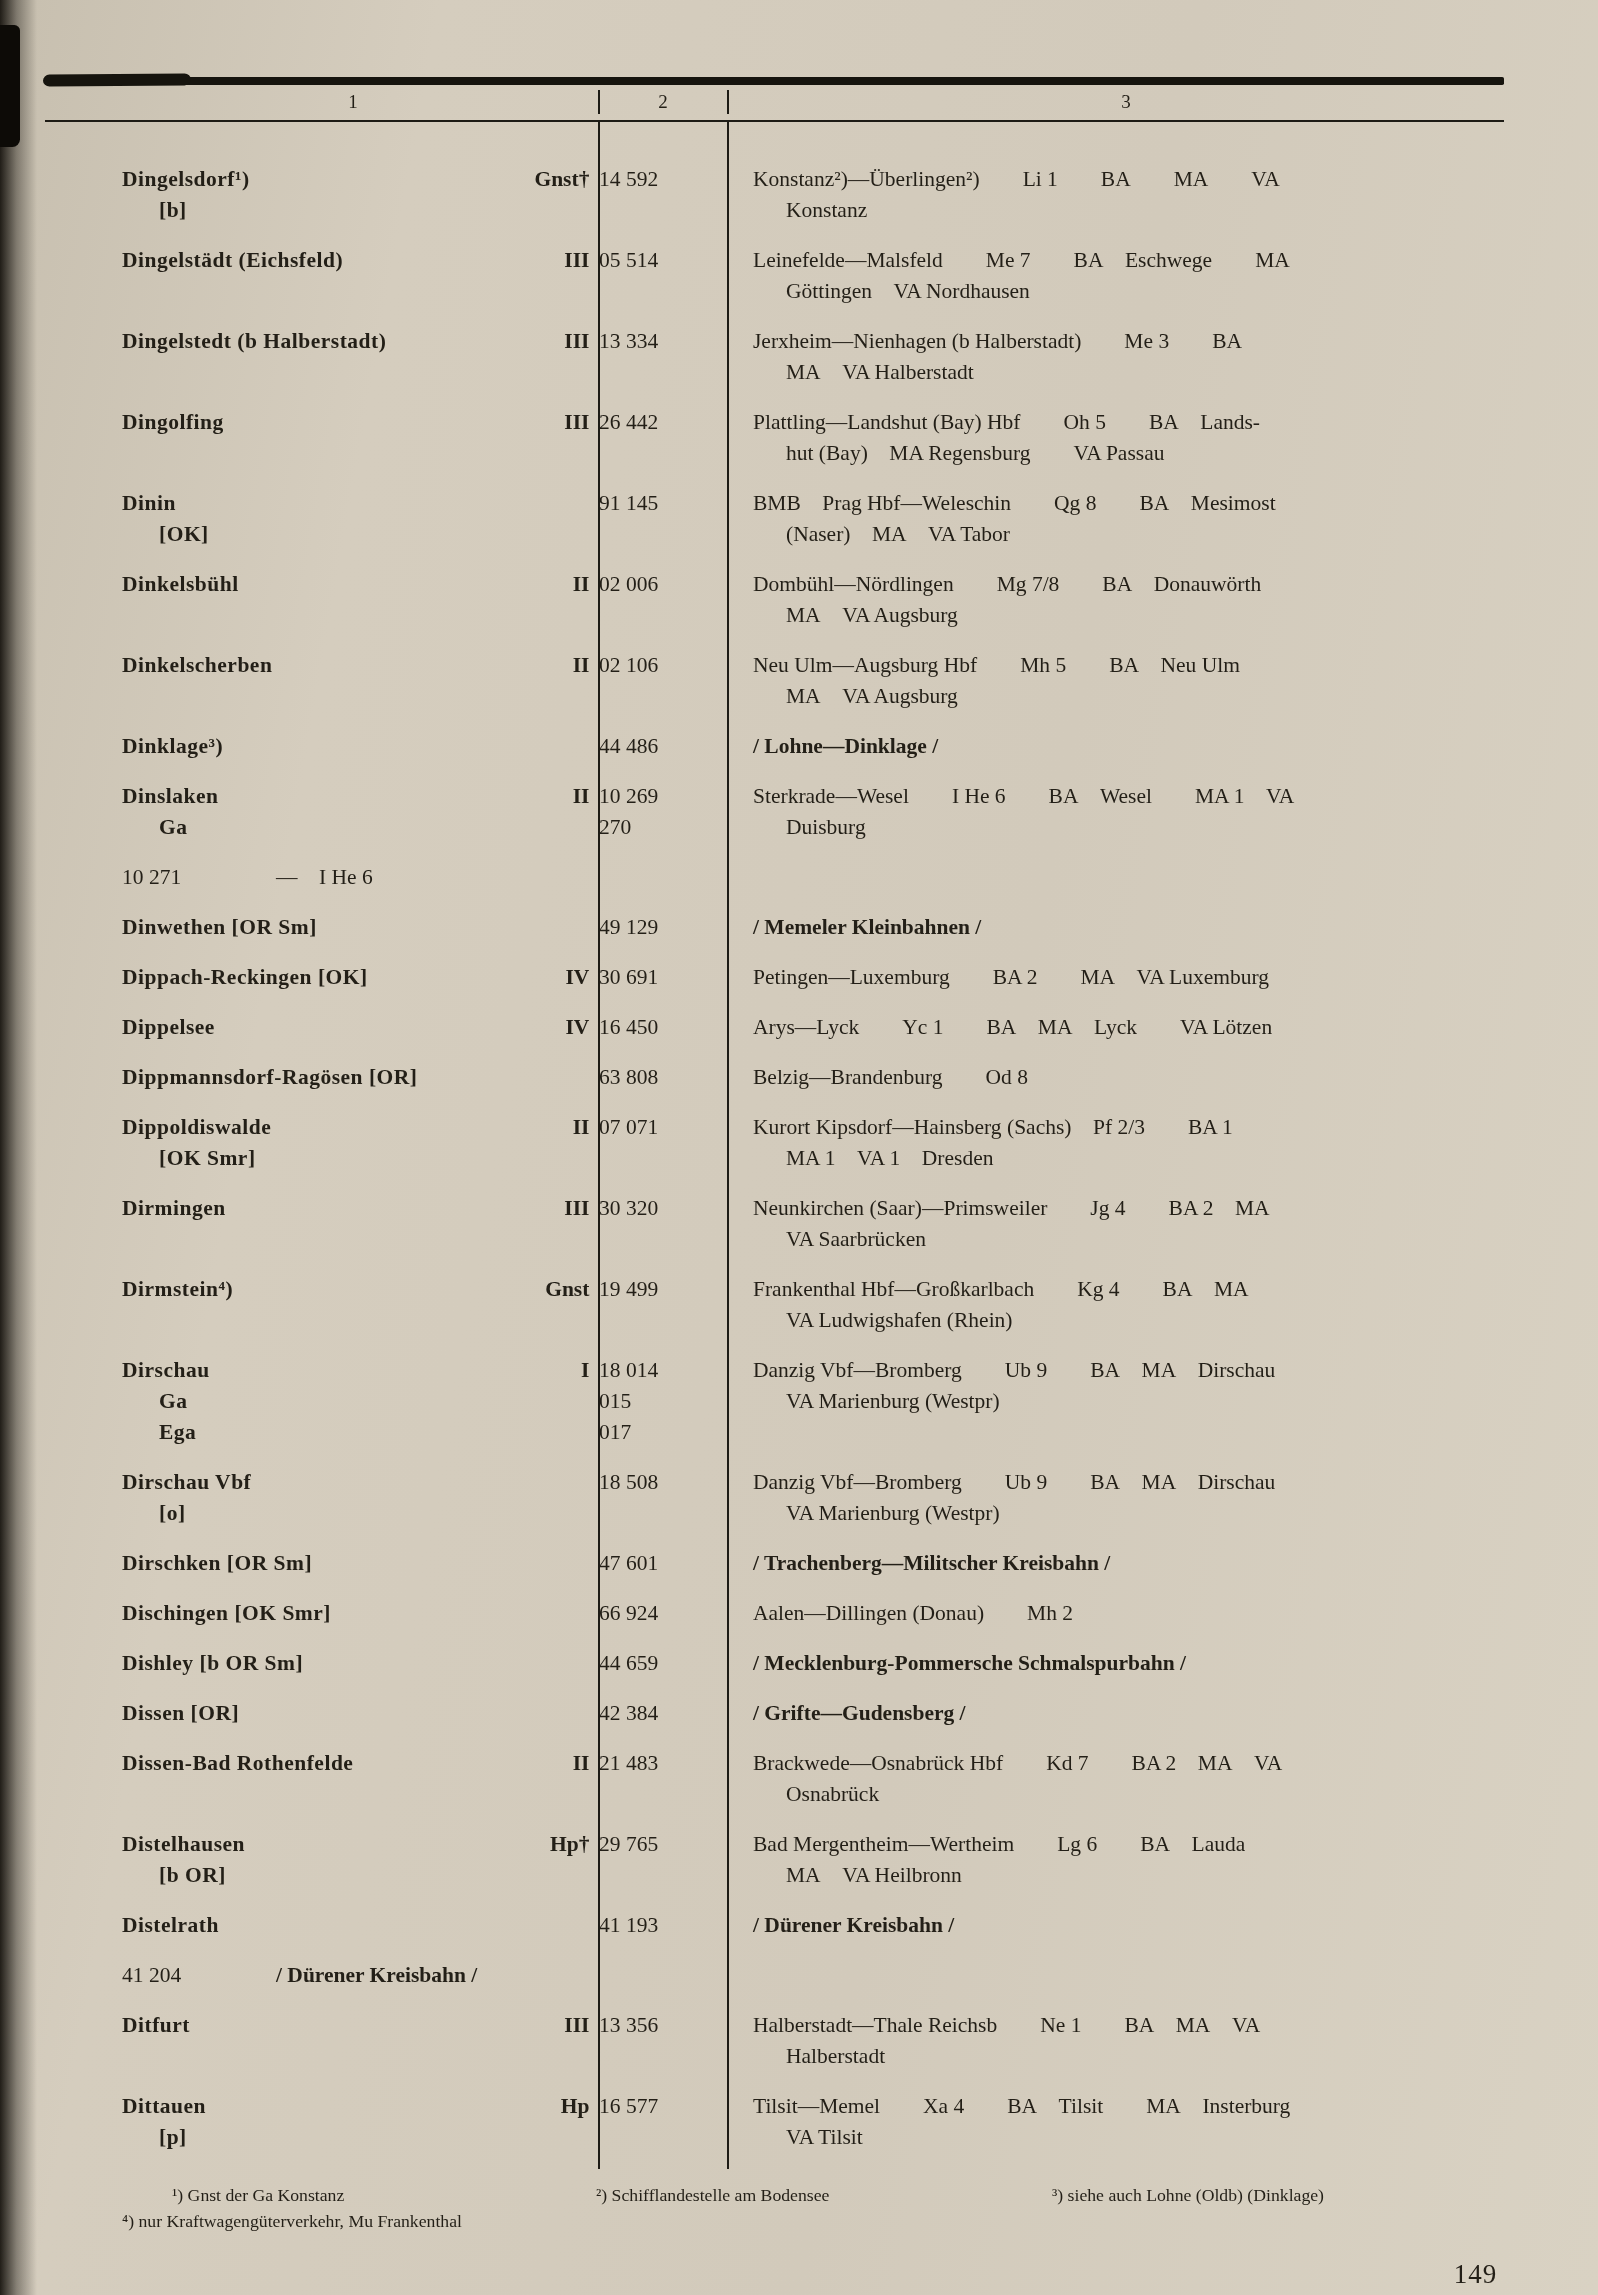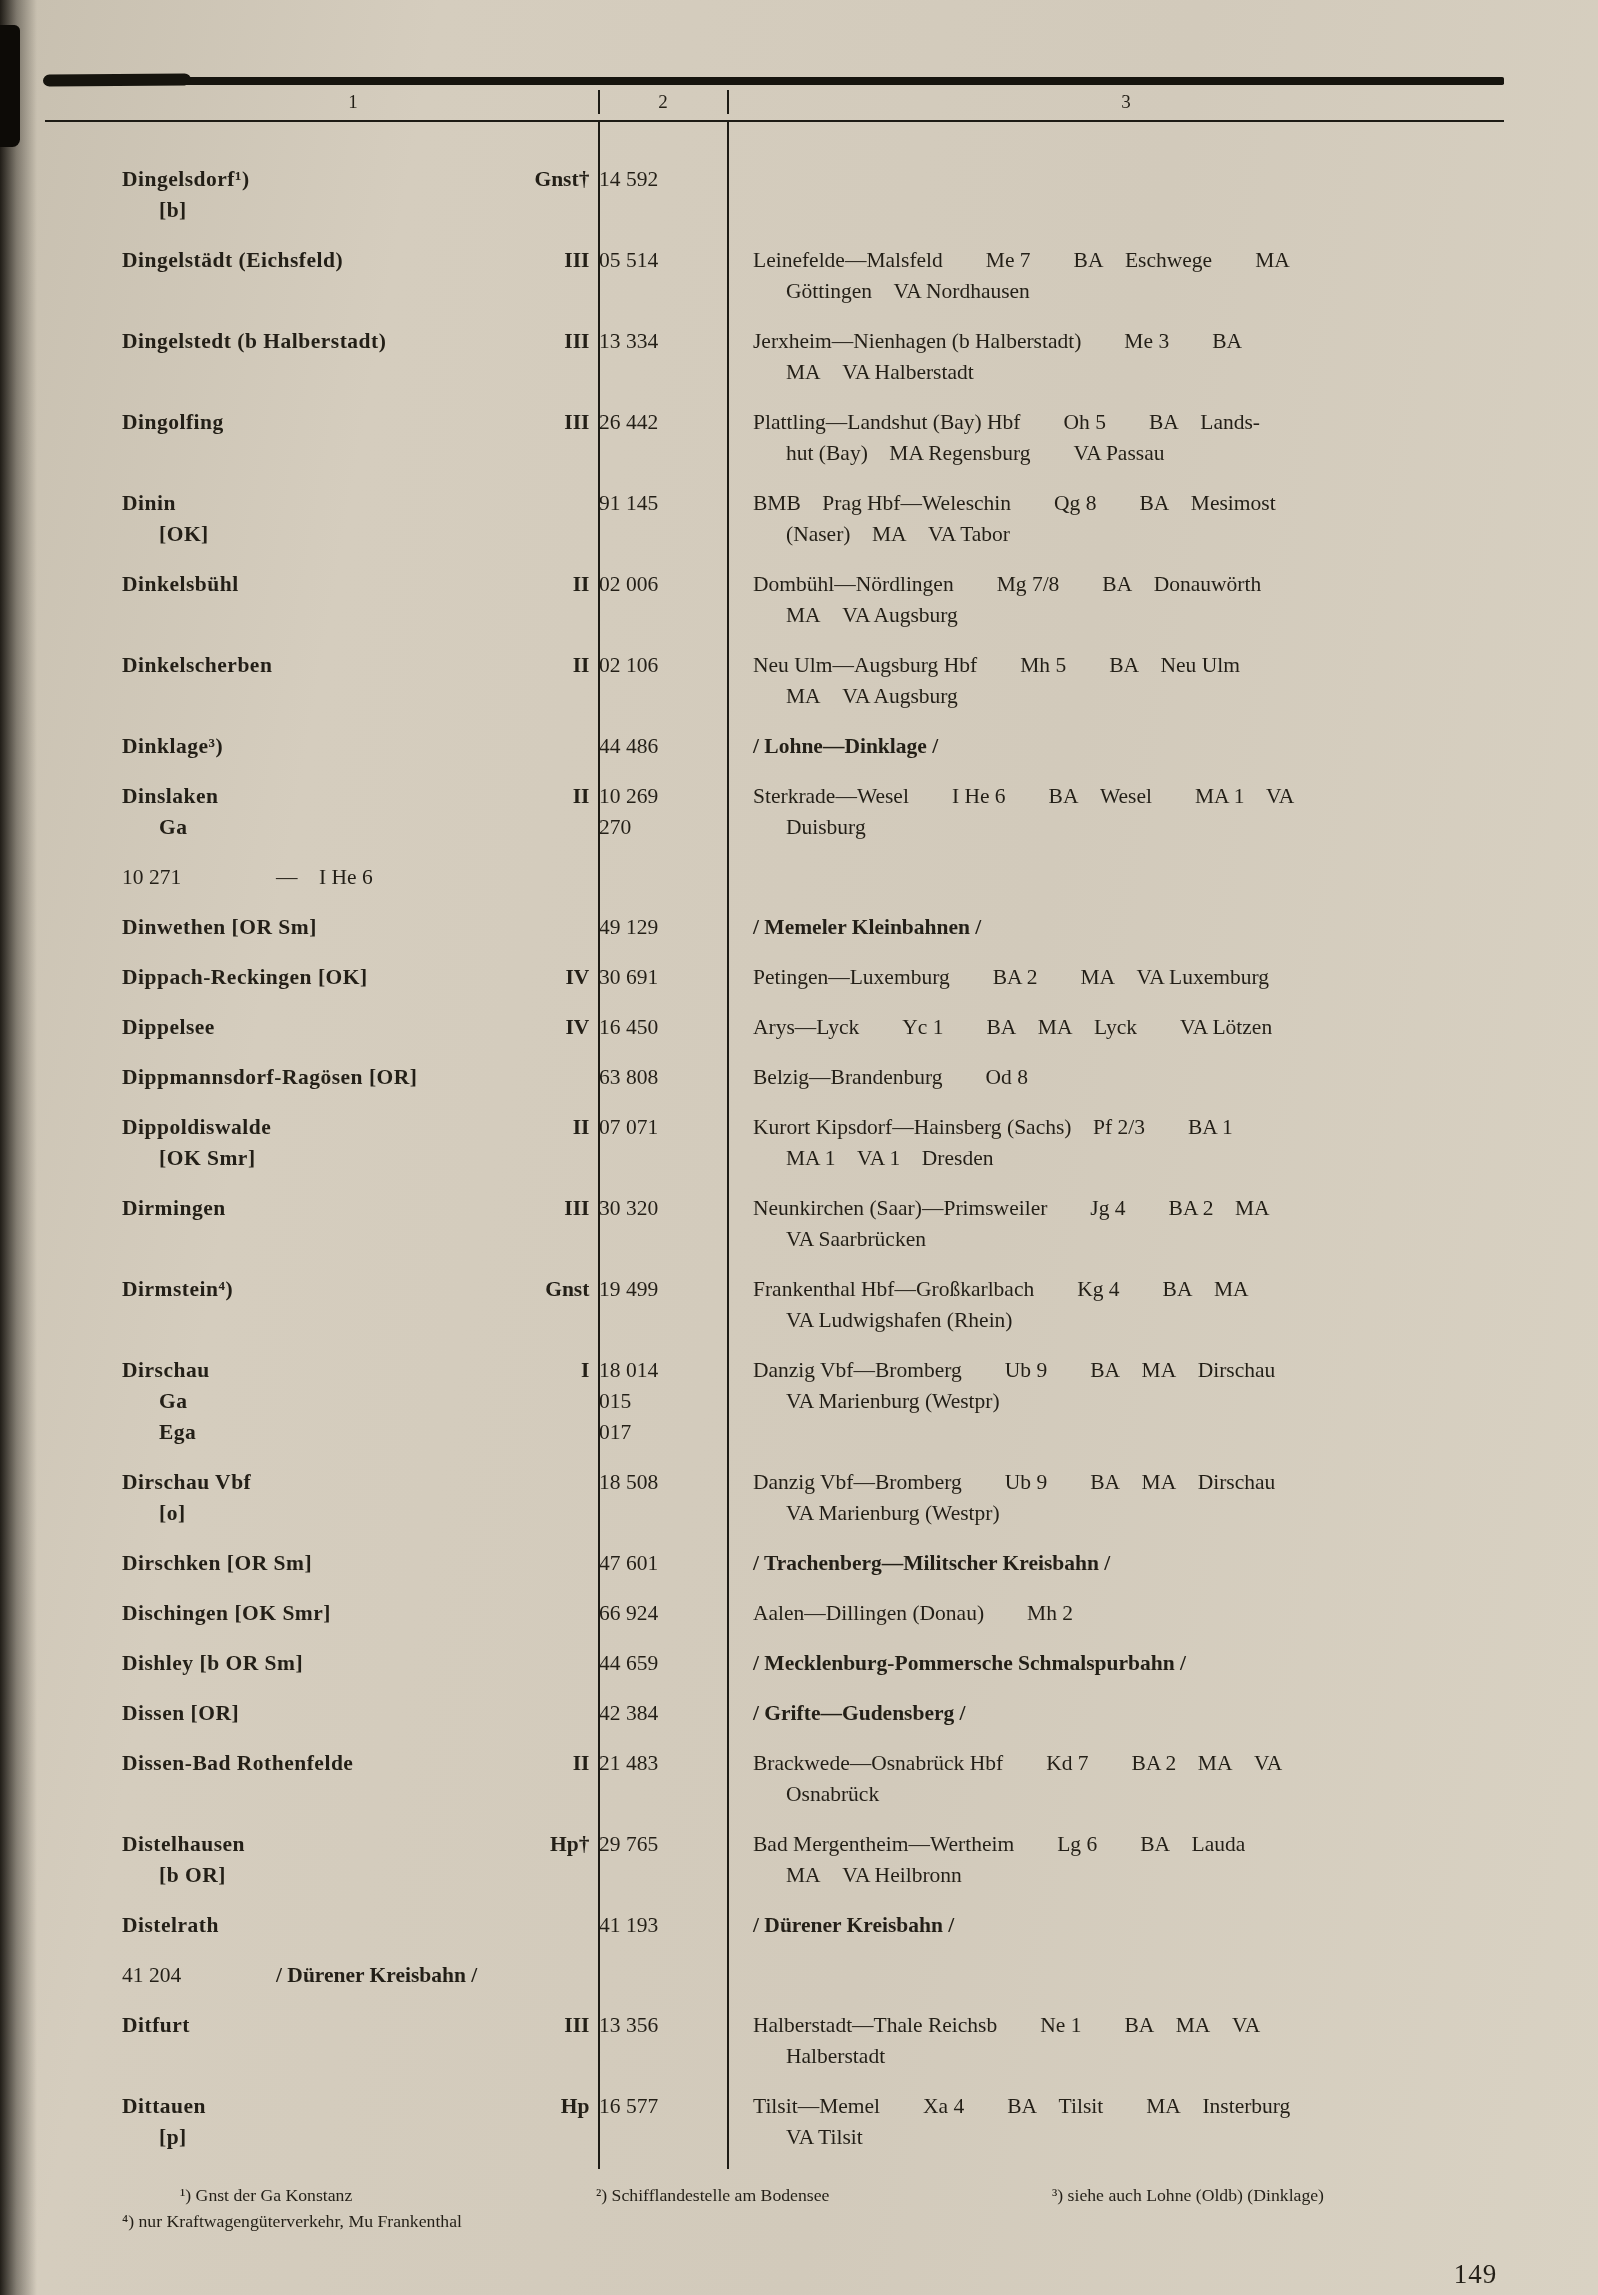--- a/index.html
+++ b/index.html
@@ -57,21 +57,21 @@
   .c-name .sub { padding-left: 37px; }
   .c-class { flex: 0 0 auto; font-weight: 700; text-align: center; padding-right: 9.6px; white-space: nowrap; }
   .c-num { flex: 0 0 130px; width: 130px; box-sizing: border-box; text-align: left; padding-right: 17px; font-weight: 400; }
   .c-route { flex: 1 1 auto; padding-left: 24px; }
   .c-route .cont { padding-left: 33px; }
   .c-route.bold { font-weight: 700; }
 
   
   .footnotes { position: relative; margin-top: 30px; height: 56px; font-size: 17.7px; line-height: 24px; }
   .fn { position: absolute; top: 0; }
-  .fn-a { left: 135px; }
+  .fn-a { left: 127px; }
   .fn-b { left: 519px; margin-left: 32px; }
   .fn-c { left: 1007px; }
   .fn-d { left: 77px; top: 26px; }
 
   .pagenum {
     text-align: right; padding-right: 6.7px; margin-top: 20px;
     font-size: 27px; letter-spacing: 1px;
   }
 </style>
 </head>
@@ -103,20 +103,24 @@
         <div class="c-left">
           <div class="c-name">
             <div>Dingelsdorf¹)</div>
             <div class="sub">[b]</div>
           </div>
           <div class="c-class">Gnst†</div>
         </div>
         <div class="c-num">
           <div>14 592</div>
         </div>
+        <div class="c-route">
+          <div>Konstanz²)—Überlingen²)  Li 1  BA  MA  VA</div>
+          <div class="cont">Konstanz</div>
+        </div>
       </div>
       <div class="row">
         <div class="c-left">
           <div class="c-name">
             <div>Dingelstädt (Eichsfeld)</div>
           </div>
           <div class="c-class">III</div>
         </div>
         <div class="c-num">
           <div>05 514</div>

